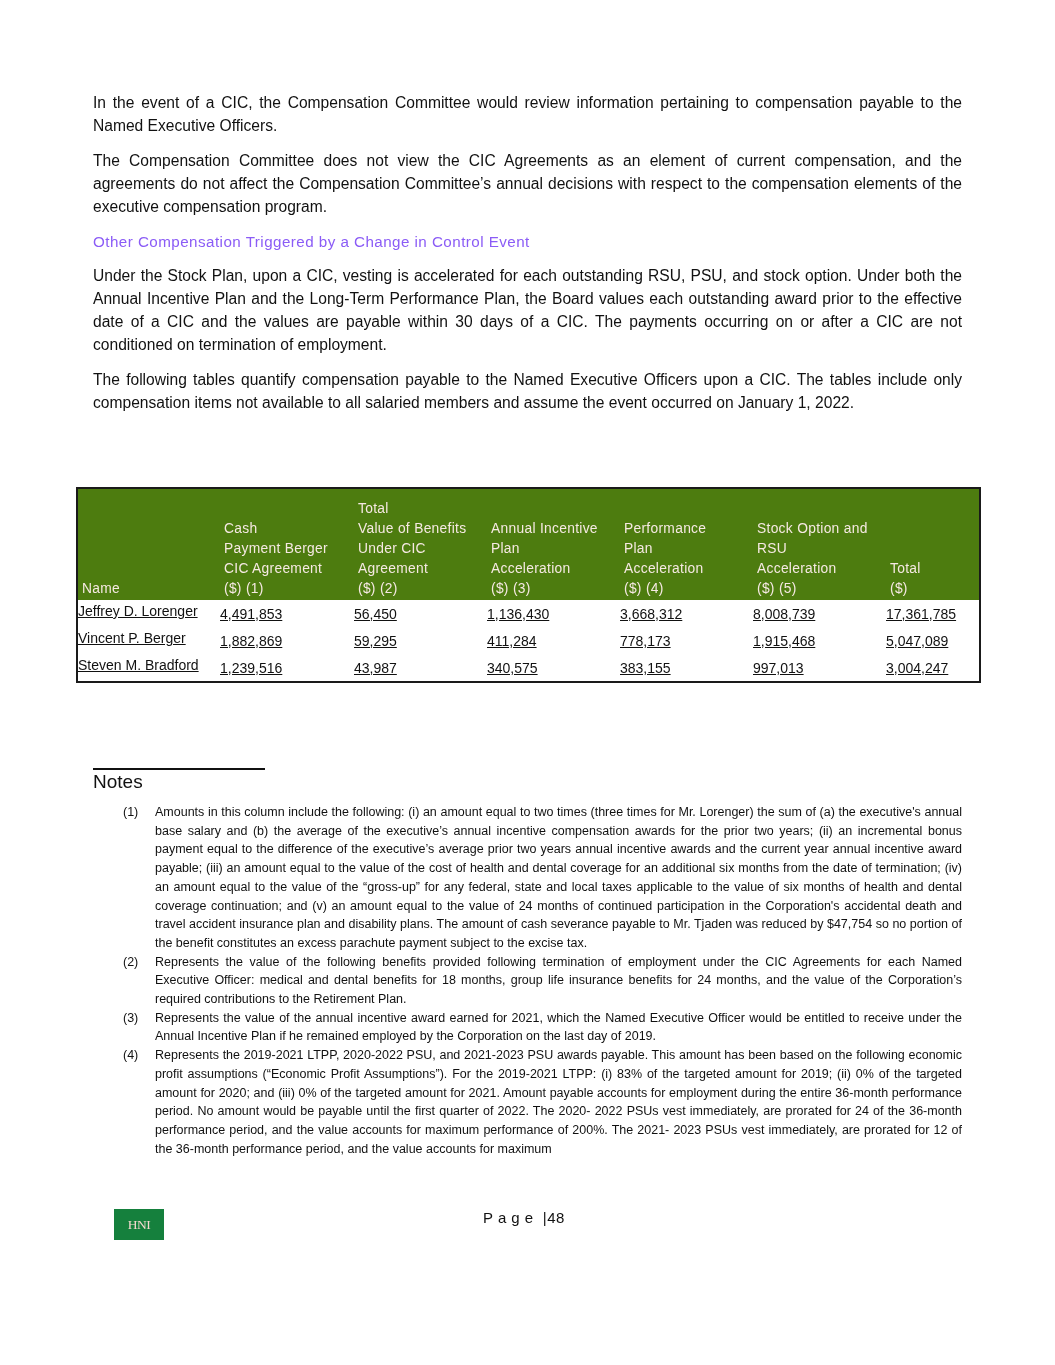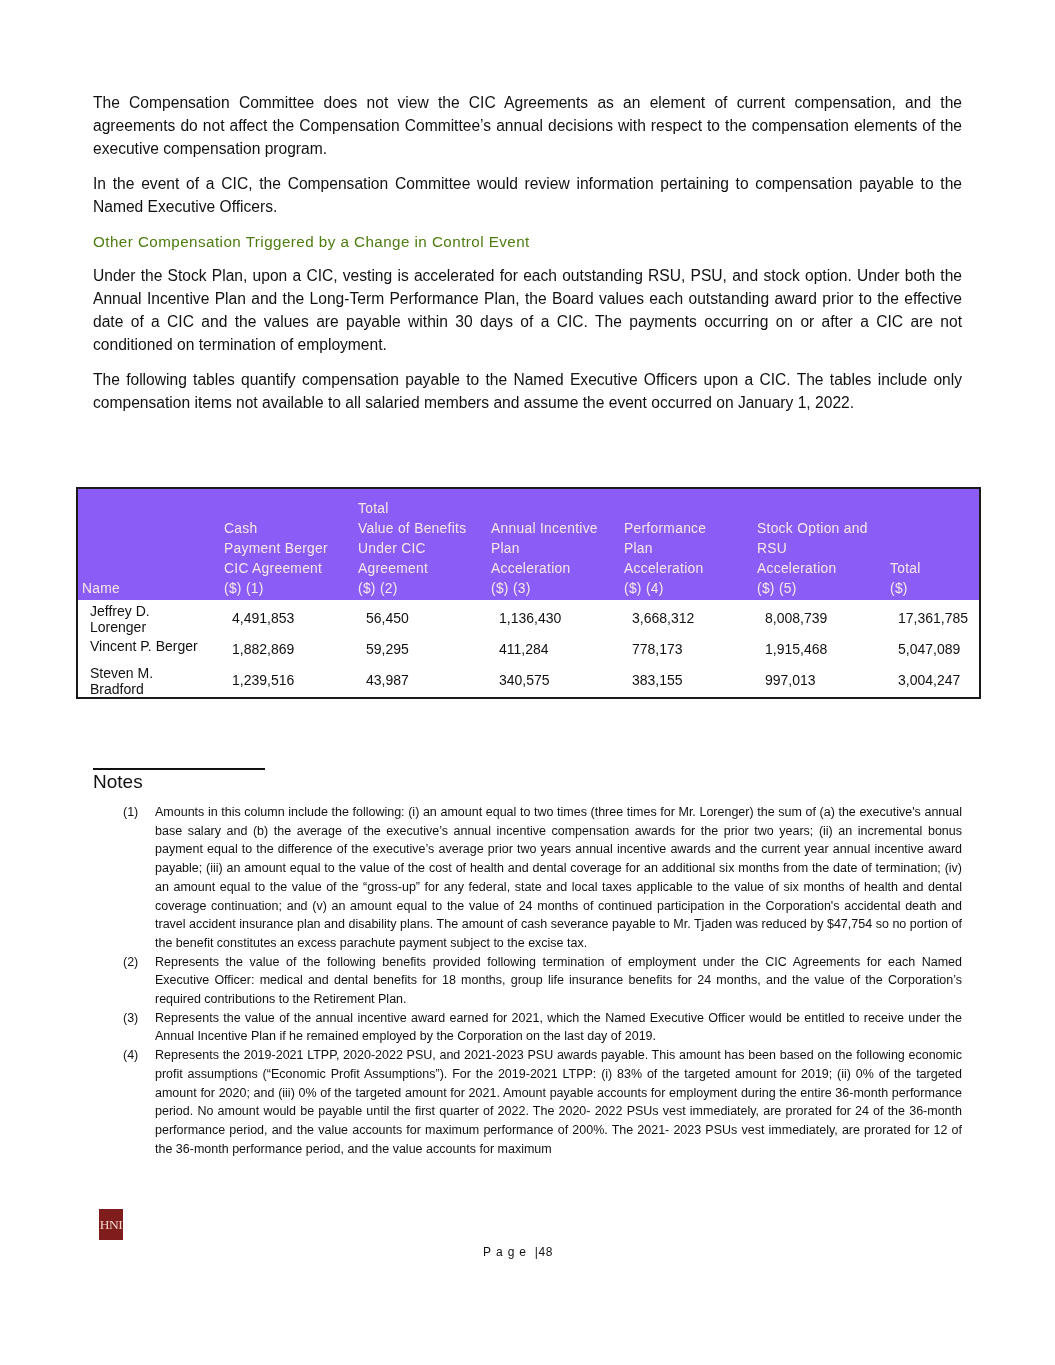--- a/index.html
+++ b/index.html
@@ -1,49 +1,49 @@
 <!DOCTYPE html>
 <html><head>
   <meta charset="utf-8">
   <style>
     html, body { margin: 0; padding: 0; background: #ffffff; }
     body { width: 1055px; height: 1365px; position: relative; overflow: hidden;
       font-family: "Liberation Sans", sans-serif; color: #111; }
     .content { position: absolute; left: 93px; top: 91px; width: 869px; }
     p.body-text { margin: 0 0 12px 0; font-size: 15.6px; line-height: 23px; text-align: justify; }
-    .heading { color: #4d7c0f; font-size: 15.2px; line-height: 23px; letter-spacing: 0.45px;
+    .heading { color: #8b5cf6; font-size: 15.2px; line-height: 23px; letter-spacing: 0.45px;
       margin: 0 0 11px 0; text-align: justify; }
     .table-wrap { position: absolute; left: 76px; top: 487px; width: 901px;
       border: 2px solid #1a1a1a; }
     table { border-collapse: collapse; width: 100%; table-layout: fixed; }
-    thead th { background: #8b5cf6; color: #f6e9e3; font-weight: normal; text-align: left;
+    thead th { background: #4d7c0f; color: #f6e9e3; font-weight: normal; text-align: left;
       vertical-align: bottom; font-size: 13.8px; line-height: 20px; letter-spacing: 0.3px;
       padding: 10px 4px 1px 4px; }
-    tbody td { font-size: 14px; padding: 0 12px; height: 27px; vertical-align: middle; }
+    tbody td { font-size: 14px; padding: 0 0; height: 27px; vertical-align: middle; text-decoration: underline; }
     tbody td.name { vertical-align: top; padding-top: 3px; height: 24px; }
     col.c0 { width: 142px; } col.c1 { width: 134px; } col.c2 { width: 133px; }
     col.c3 { width: 133px; } col.c4 { width: 133px; } col.c5 { width: 133px; } col.c6 { width: 93px; }
     .notes-rule { position: absolute; left: 93px; top: 768px; width: 172px; height: 2px; background: #111; }
     .notes-label { position: absolute; left: 93px; top: 771px; font-size: 19px; }
     .notes { position: absolute; left: 123px; top: 803px; width: 839px; }
     .note { display: flex; font-size: 12.5px; line-height: 18.7px; margin-bottom: 0px; }
     .note .num { width: 32px; flex: none; }
     .note .txt { flex: 1; text-align: justify; }
-    .logo { position: absolute; left: 99px; top: 1209px; width: 24px; height: 31px;
-      background: #7f1d1d; color: #f5d9cf; font-family: "Liberation Serif", serif;
+    .logo { position: absolute; left: 114px; top: 1209px; width: 50px; height: 31px;
+      background: #15803d; color: #f5d9cf; font-family: "Liberation Serif", serif;
       font-size: 13.5px; display: flex; align-items: center; justify-content: center; letter-spacing: -0.5px; }
-    .page-num { position: absolute; left: 483px; top: 1209px; font-size: 12px; letter-spacing: 0.5px; margin-top: 36px; }
+    .page-num { position: absolute; left: 483px; top: 1209px; font-size: 15px; letter-spacing: 0.5px; }
     .page-num .sp { letter-spacing: 5px; }
   </style>
 </head>
 <body>
 
 <div class="content">
+  <p class="body-text">In the event of a CIC, the Compensation Committee would review information pertaining to compensation payable to the Named Executive Officers.</p>
   <p class="body-text">The Compensation Committee does not view the CIC Agreements as an element of current compensation, and the agreements do not affect the Compensation Committee’s annual decisions with respect to the compensation elements of the executive compensation program.</p>
-  <p class="body-text">In the event of a CIC, the Compensation Committee would review information pertaining to compensation payable to the Named Executive Officers.</p>
   <div class="heading">Other Compensation Triggered by a Change in Control Event</div>
   <p class="body-text">Under the Stock Plan, upon a CIC, vesting is accelerated for each outstanding RSU, PSU, and stock option.  Under both the Annual Incentive Plan and the Long-Term Performance Plan, the Board values each outstanding award prior to the effective date of a CIC and the values are payable within 30 days of a CIC.  The payments occurring on or after a CIC are not conditioned on termination of employment.</p>
   <p class="body-text">The following tables quantify compensation payable to the Named Executive Officers upon a CIC.  The tables include only compensation items not available to all salaried members and assume the event occurred on January 1, 2022.</p>
 </div>
 
 <div class="table-wrap">
   <table>
     <colgroup>
         <col class="c0">
         <col class="c1">

